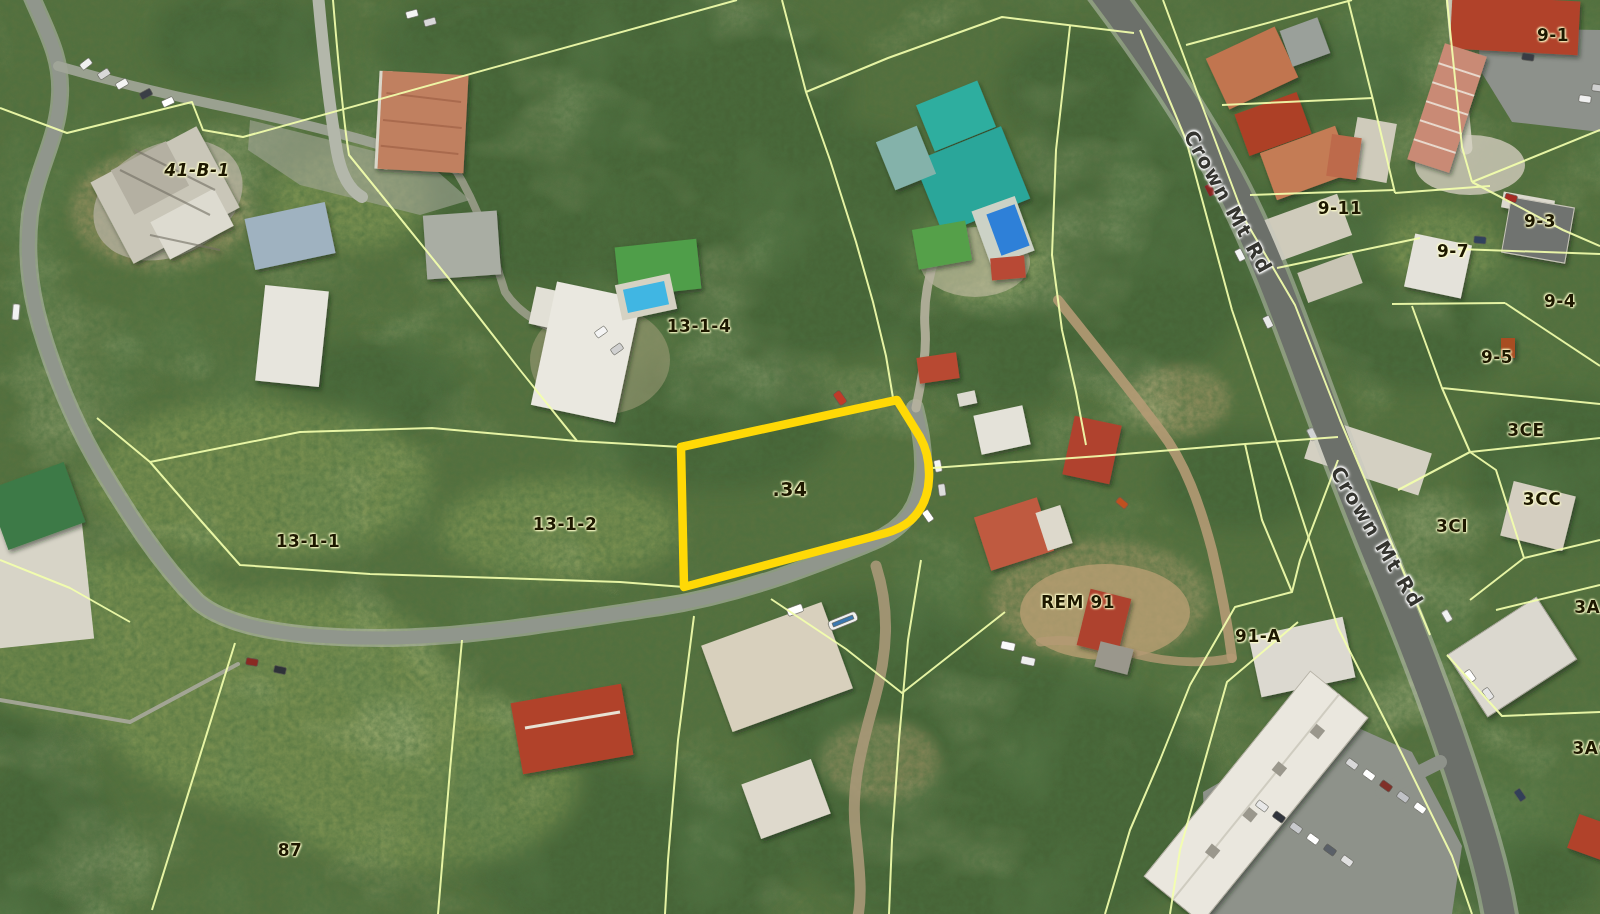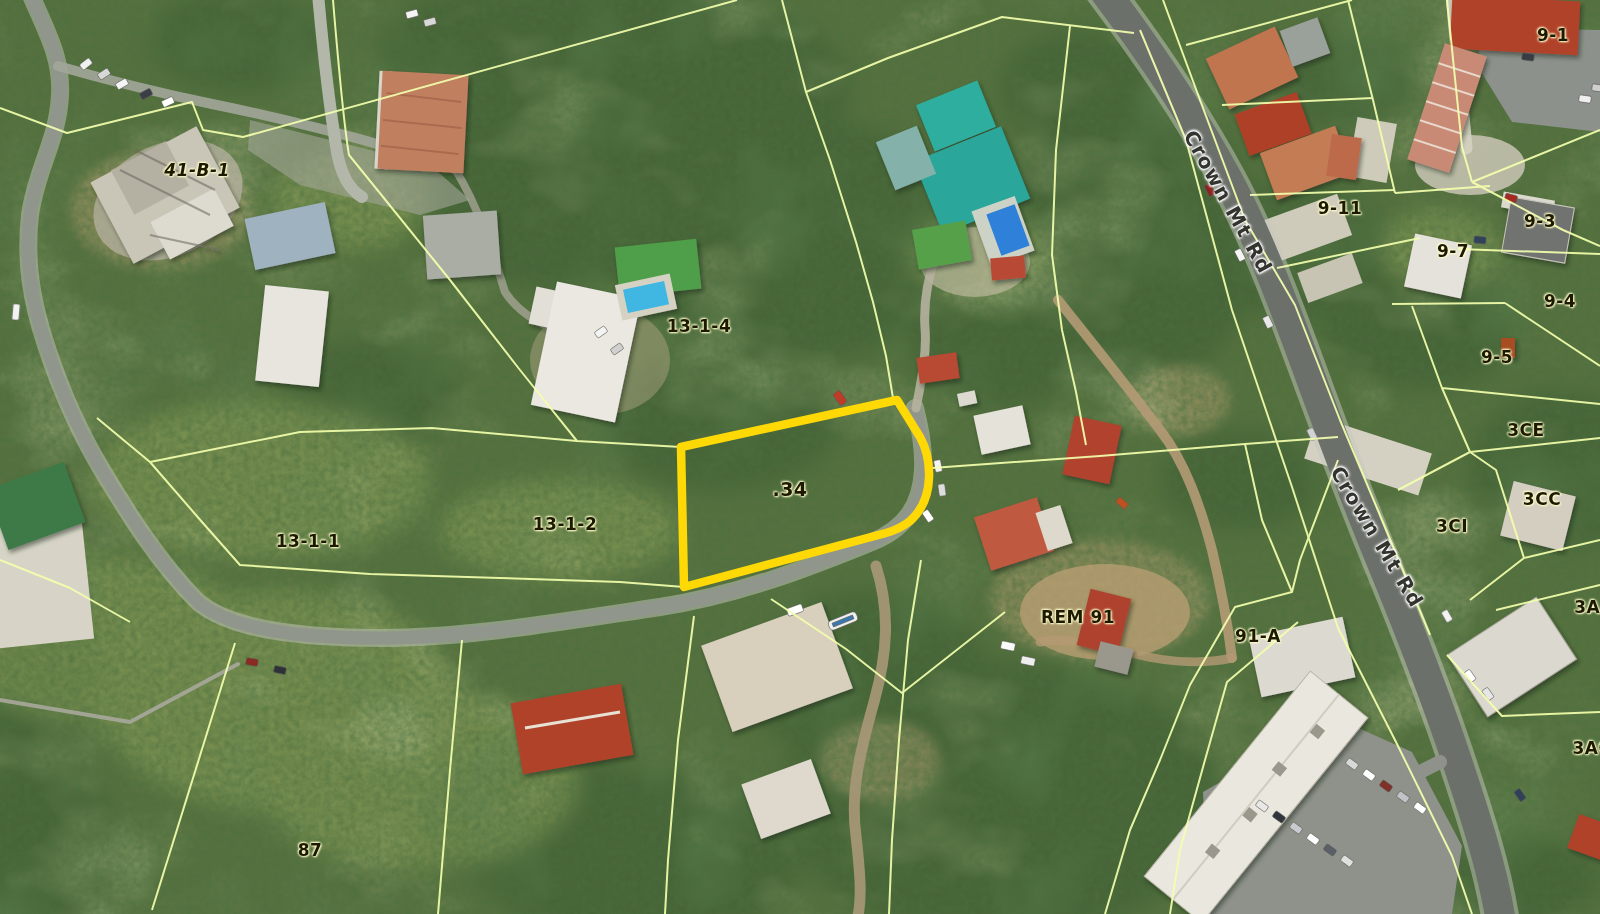--- a/index.html
+++ b/index.html
@@ -307,22 +307,22 @@
 
     <path d="M 681,447 L 897,400 L 920,437 Q 930,455 929,478 Q 928,505 910,521 Q 900,529 886,533 L 684,587 Z" fill="none" stroke="#FFD906" stroke-width="8.5" stroke-linejoin="round"></path>
   </svg>
 
   <div id="label-layer">
       <div class="map-label" style="left: 197px; top: 170px; font-style: italic;">41-B-1</div>
       <div class="map-label" style="left: 659px; top: 326px; margin-left: 40px;">13-1-4</div>
       <div class="map-label" style="left: 308px; top: 541px;">13-1-1</div>
       <div class="map-label" style="left: 565px; top: 524px;">13-1-2</div>
       <div class="map-label highlight" style="left: 790px; top: 489px; text-align: center;">.34</div>
-      <div class="map-label" style="left: 310px; top: 850px;">87</div>
-      <div class="map-label" style="left: 1078px; top: 602px; margin-top: 15px;">REM 91</div>
+      <div class="map-label" style="left: 290px; top: 850px;">87</div>
+      <div class="map-label" style="left: 1078px; top: 602px;">REM 91</div>
       <div class="map-label" style="left: 1258px; top: 636px;">91-A</div>
       <div class="map-label" style="left: 1553px; top: 35px;">9-1</div>
       <div class="map-label" style="left: 1340px; top: 208px;">9-11</div>
       <div class="map-label" style="left: 1540px; top: 221px;">9-3</div>
       <div class="map-label" style="left: 1453px; top: 251px;">9-7</div>
       <div class="map-label" style="left: 1560px; top: 301px;">9-4</div>
       <div class="map-label" style="left: 1492px; top: 357px; padding-left: 10px;">9-5</div>
       <div class="map-label" style="left: 1526px; top: 430px;">3CE</div>
       <div class="map-label" style="left: 1452px; top: 526px;">3CI</div>
       <div class="map-label" style="left: 1542px; top: 499px;">3CC</div>

